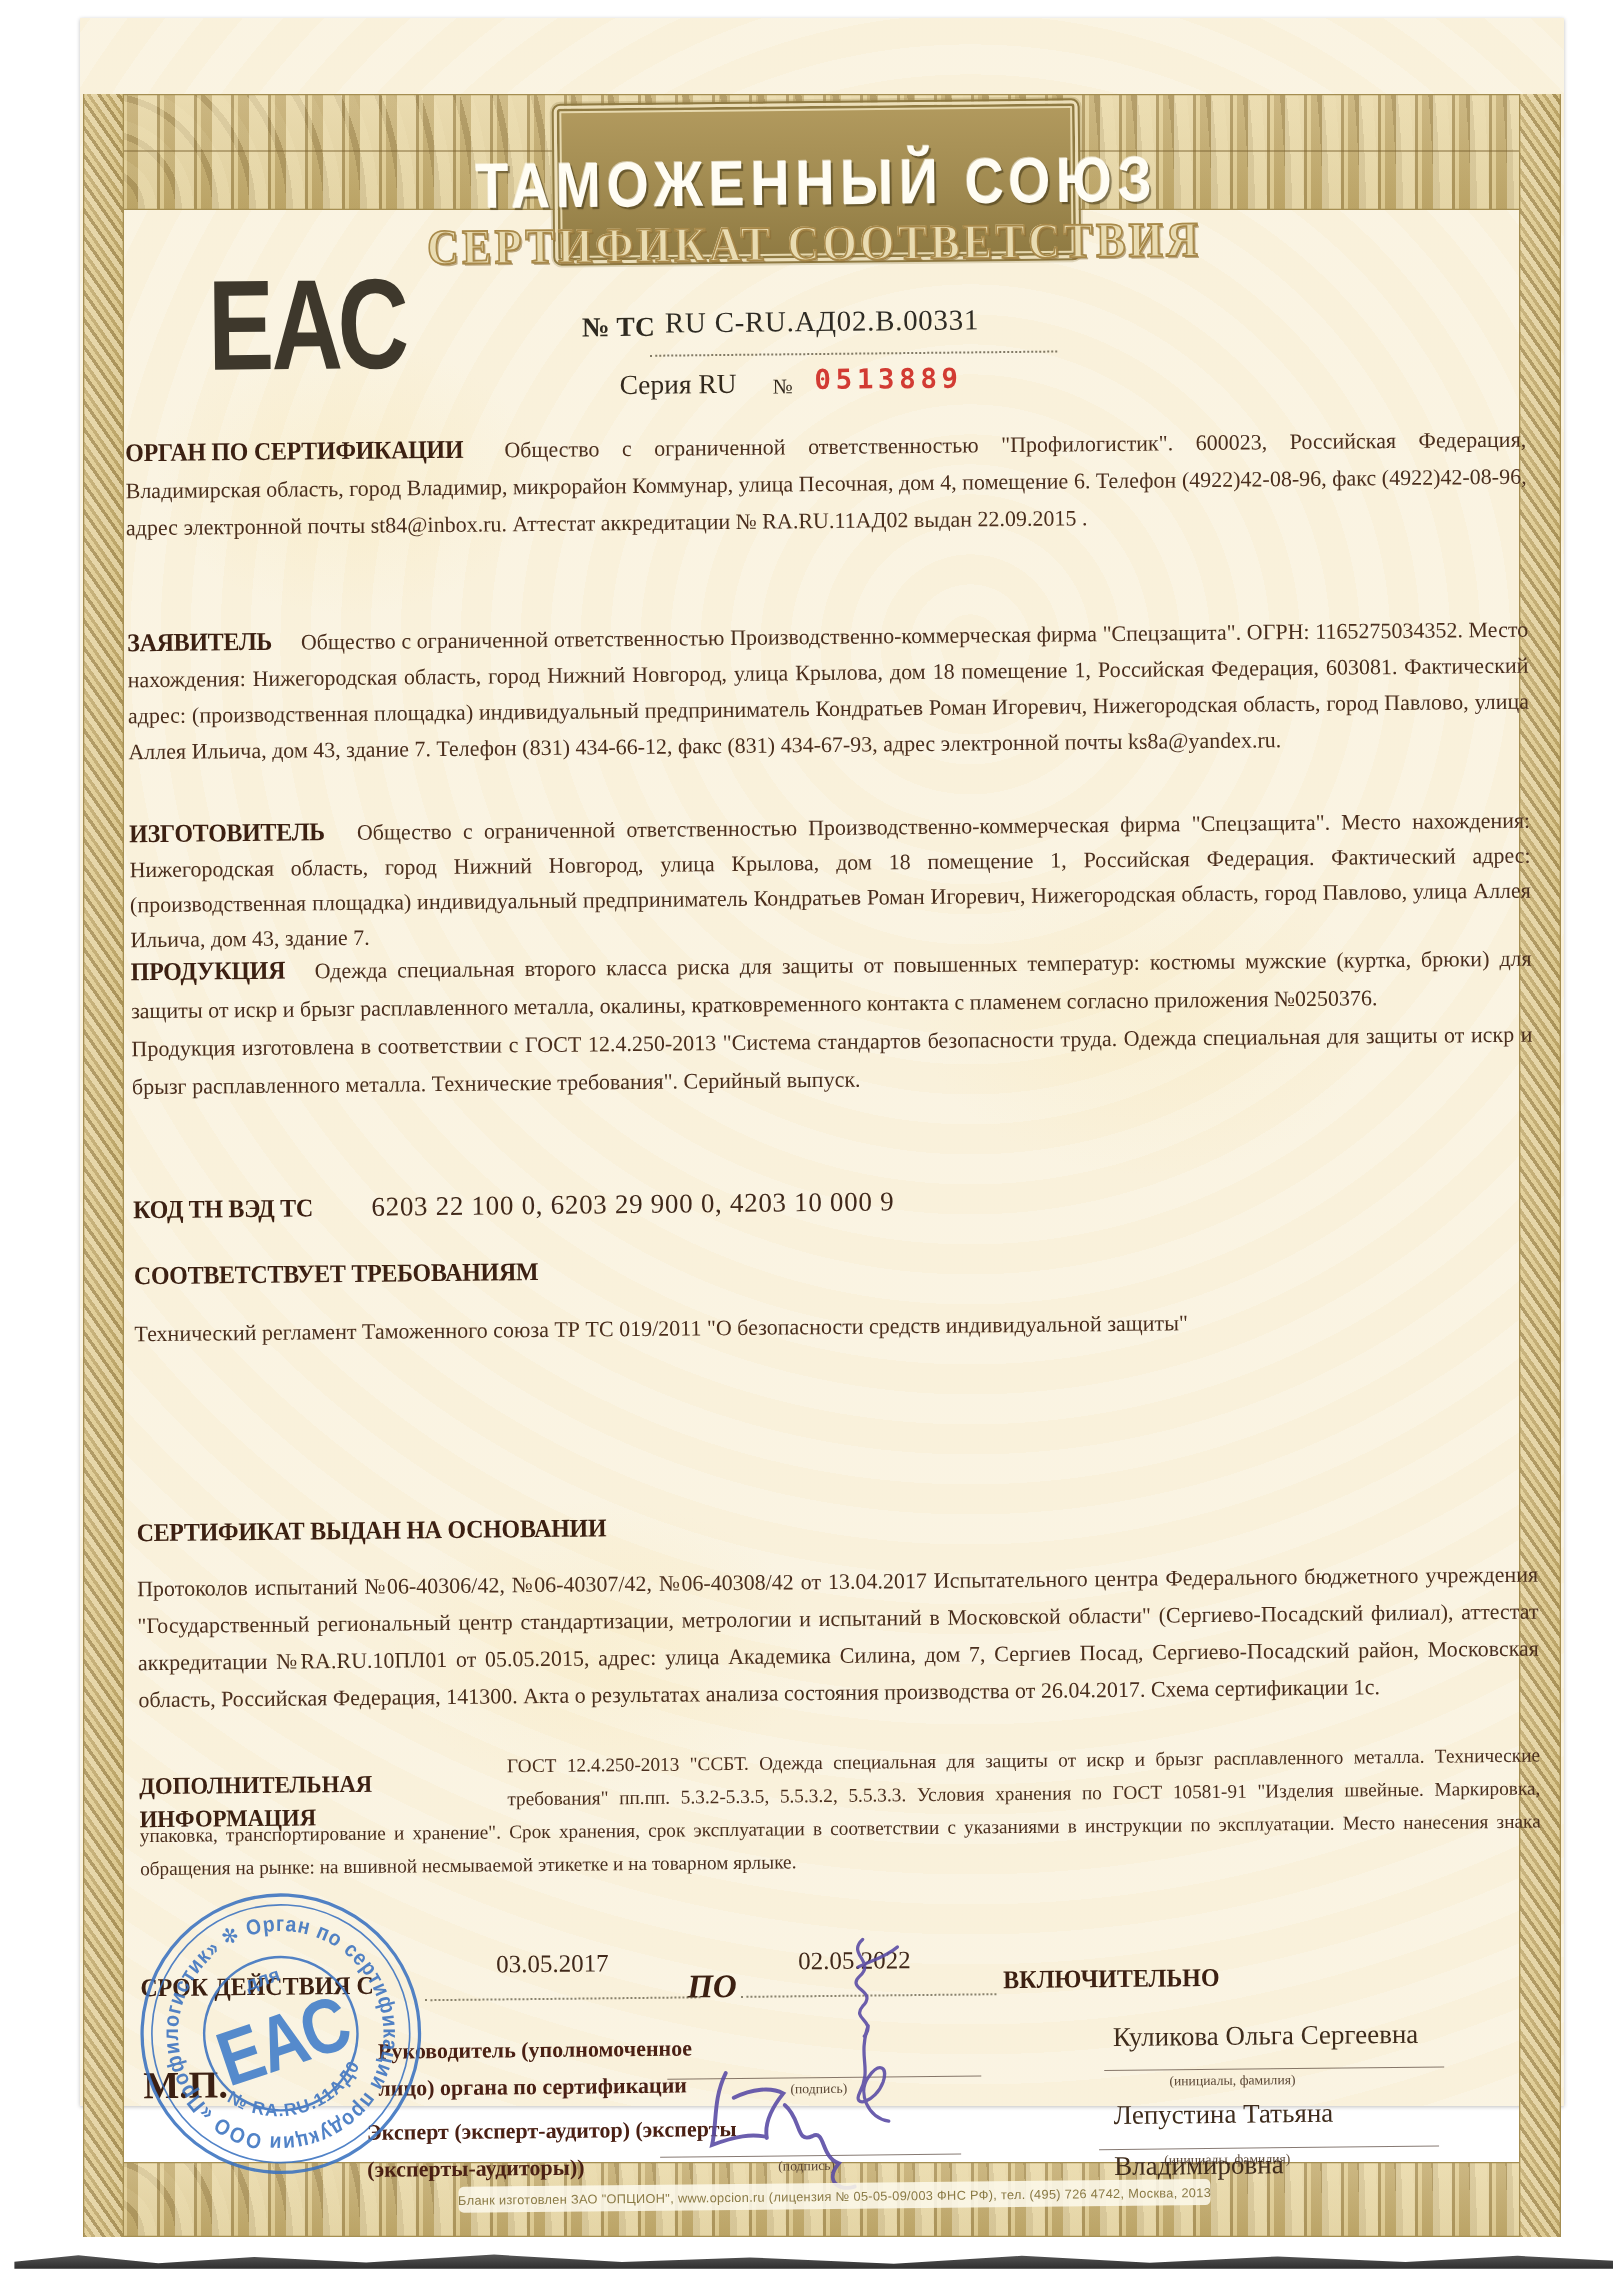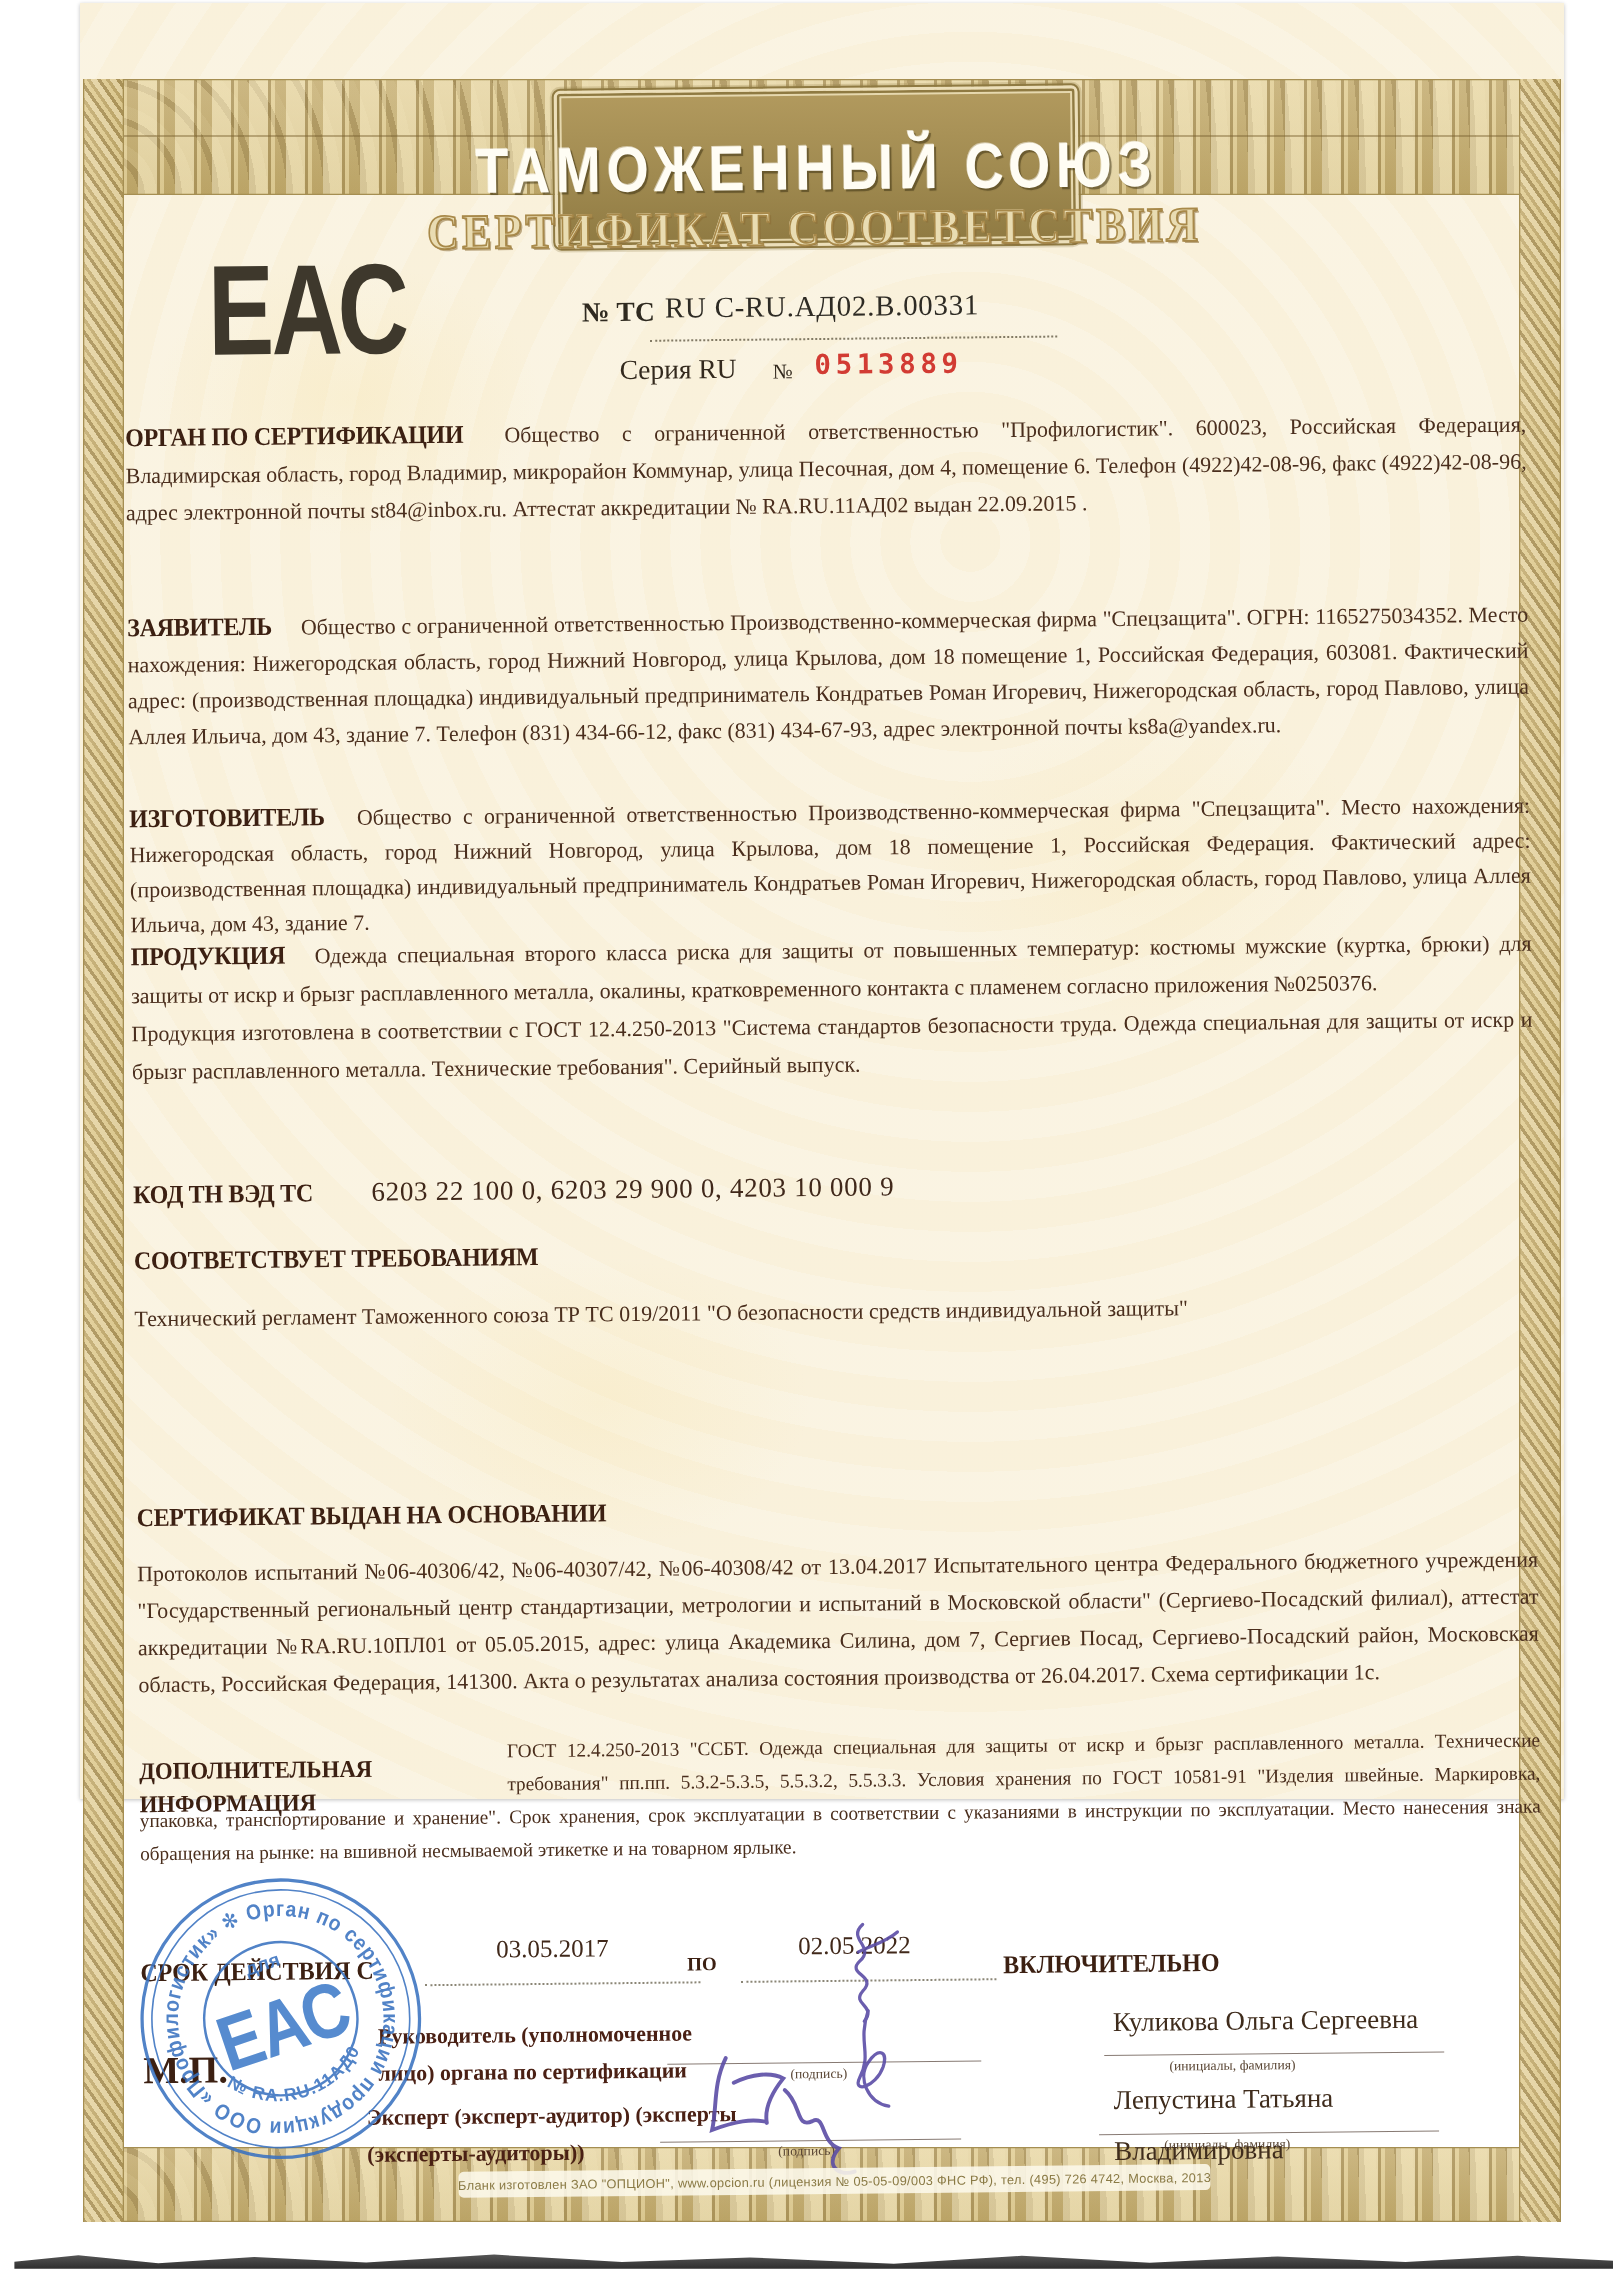--- a/index.html
+++ b/index.html
@@ -1,19 +1,19 @@
 <!DOCTYPE html>
 <html style="font-size:10.5px"><head>
 <meta charset="utf-8">
 <style>
   html,body{margin:0;padding:0;background:#ffffff;}
   #canvas{position:relative;width:1623px;height:2295px;background:#ffffff;overflow:hidden;
           font-family:"Liberation Serif","DejaVu Serif",serif;}
   
-  #page{position:absolute;left:80px;top:3px;width:1484px;height:1796px;
+  #page{position:absolute;left:80px;top:18px;width:1484px;height:2088px;
         background:
           radial-gradient(ellipse 275px 196px at 18% 22%, rgba(246,222,148,.20), transparent 70%),
           radial-gradient(ellipse 327px 222px at 72% 48%, rgba(246,222,148,.16), transparent 70%),
           radial-gradient(ellipse 301px 209px at 35% 78%, rgba(246,222,148,.18), transparent 70%),
           repeating-radial-gradient(circle at 60% 30%, rgba(240,214,140,.07) 0 30px, rgba(255,252,242,.07) 30px 60px),
           #faf3e1;
         box-shadow:0 1.3px 3.9px rgba(0,0,0,.25);}
   
   .band{position:absolute;background-color:#d6c188;}
   .band-h{background:
@@ -79,21 +79,21 @@
   #sec-conform-t{top:1268px;width:1151px;}
   #sec-basis-h{top:1489px;}
   #sec-basis-t{top:1523px;}
   #sec-addl{top:1728px;font-size:19.3px;line-height:33px;}
   #sec-addl .addl-h{float:left;width:368px;height:37px;margin-top:17px;font-weight:700;
         font-size:24px;color:#3c2012;transform:scaleX(.95);transform-origin:left;}
   
   .validity span{position:absolute;white-space:nowrap;}
   #v-label{left:50px;top:1948px;font-size:25.5px;font-weight:700;color:#3c2012;transform:scaleX(.94);transform-origin:left;}
   #v-from{left:406px;top:1929px;font-size:25px;color:#40281a;}
-  #v-po{left:597px;top:1949px;font-size:19px;font-weight:700;color:#3c2012;}
+  #v-po{left:597px;top:1949px;font-size:33px;font-weight:700;color:#3c2012;font-style:italic;}
   #v-to{left:708px;top:1929px;font-size:25px;color:#40281a;}
   #v-incl{left:913px;top:1949px;font-size:25.5px;font-weight:700;color:#3c2012;transform:scaleX(.94);transform-origin:left;}
   .v-line{position:absolute;height:0;border-top:2px dotted rgba(90,82,60,.7);}
   #v-line1{left:335px;top:1977px;width:275px;}
   #v-line2{left:651px;top:1977px;width:255px;}
   
   #mp{position:absolute;left:52px;top:2038px;font-size:38px;font-weight:700;color:#3c2012;}
   .role{position:absolute;font-size:22px;font-weight:700;color:#4a2014;line-height:37px;}
   #role1{left:287px;top:2010px;width:366px;}
   #role2{left:275px;top:2091px;width:406px;}

